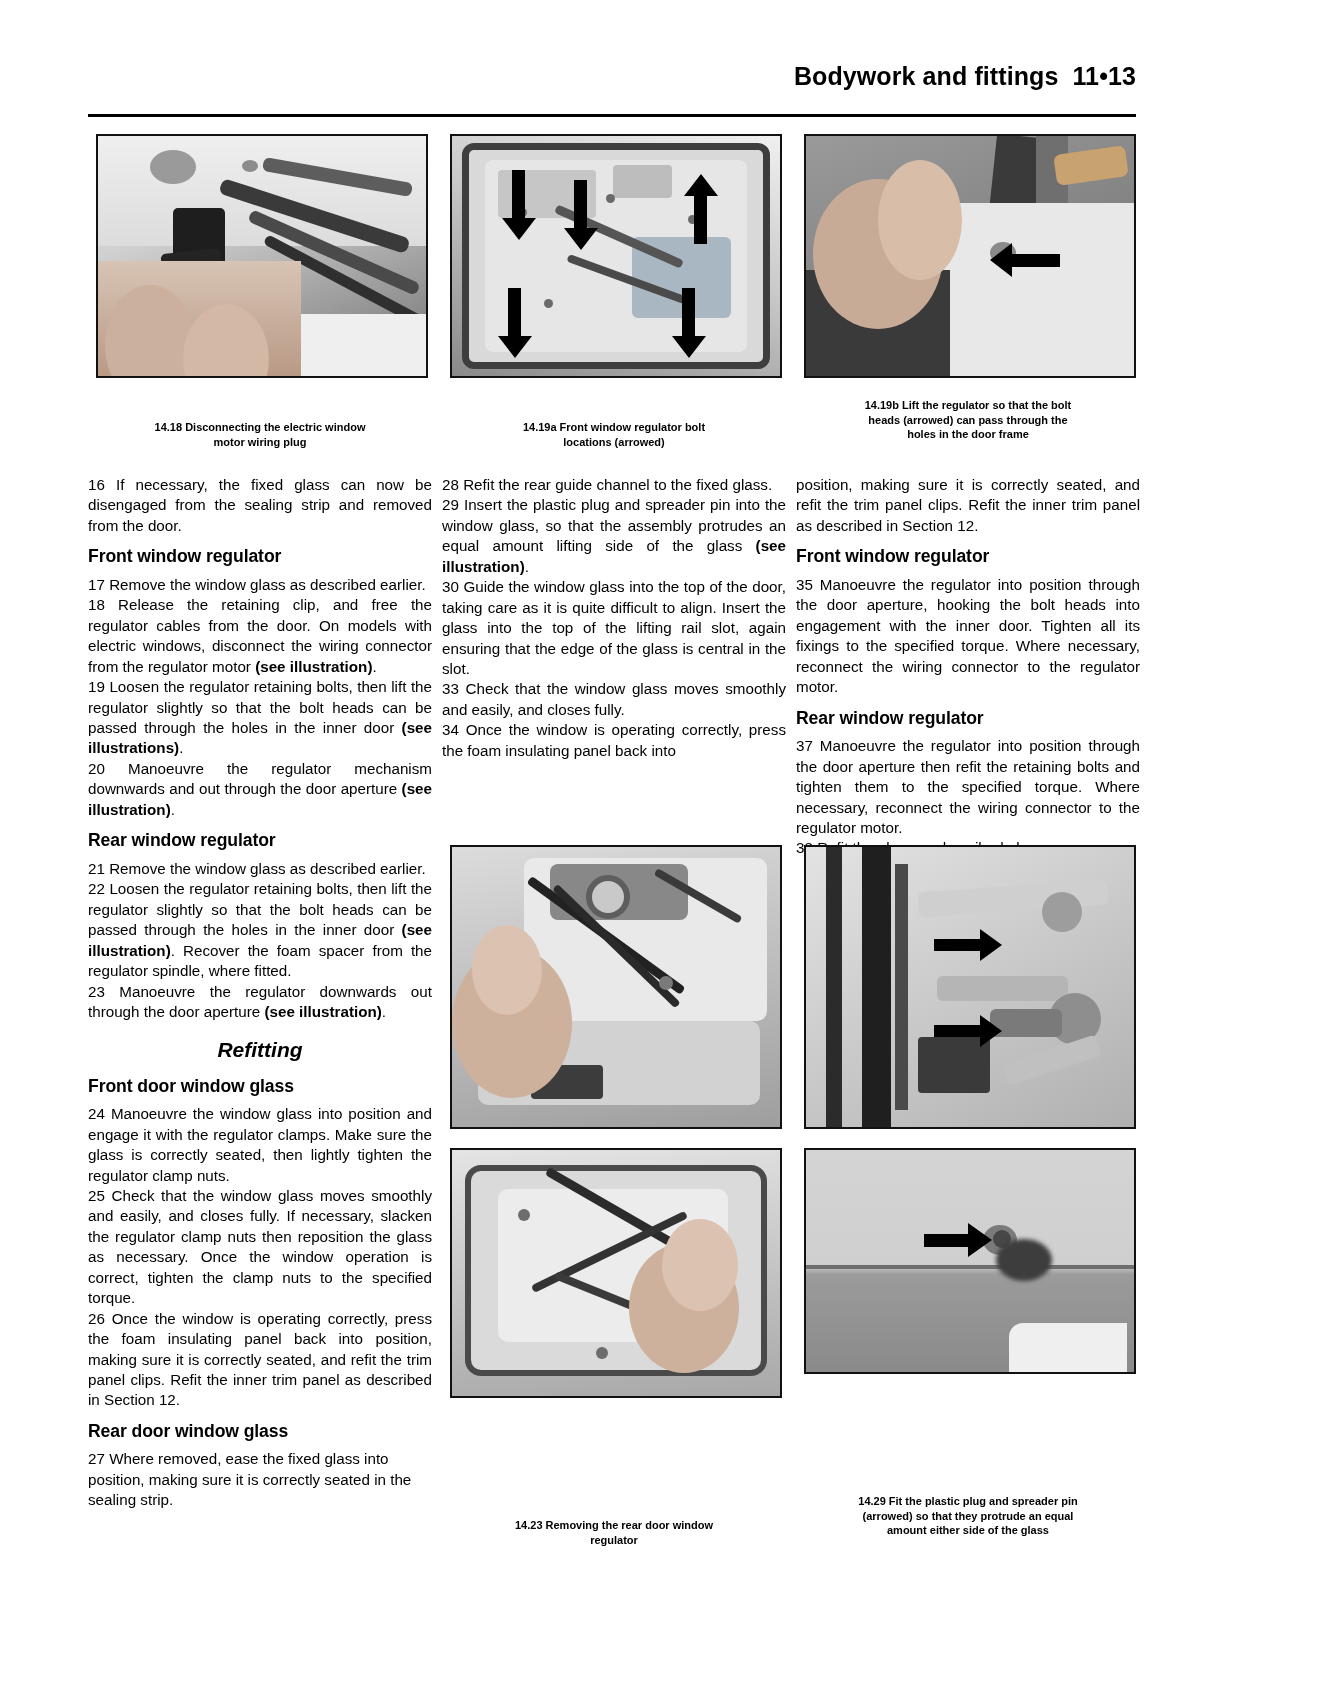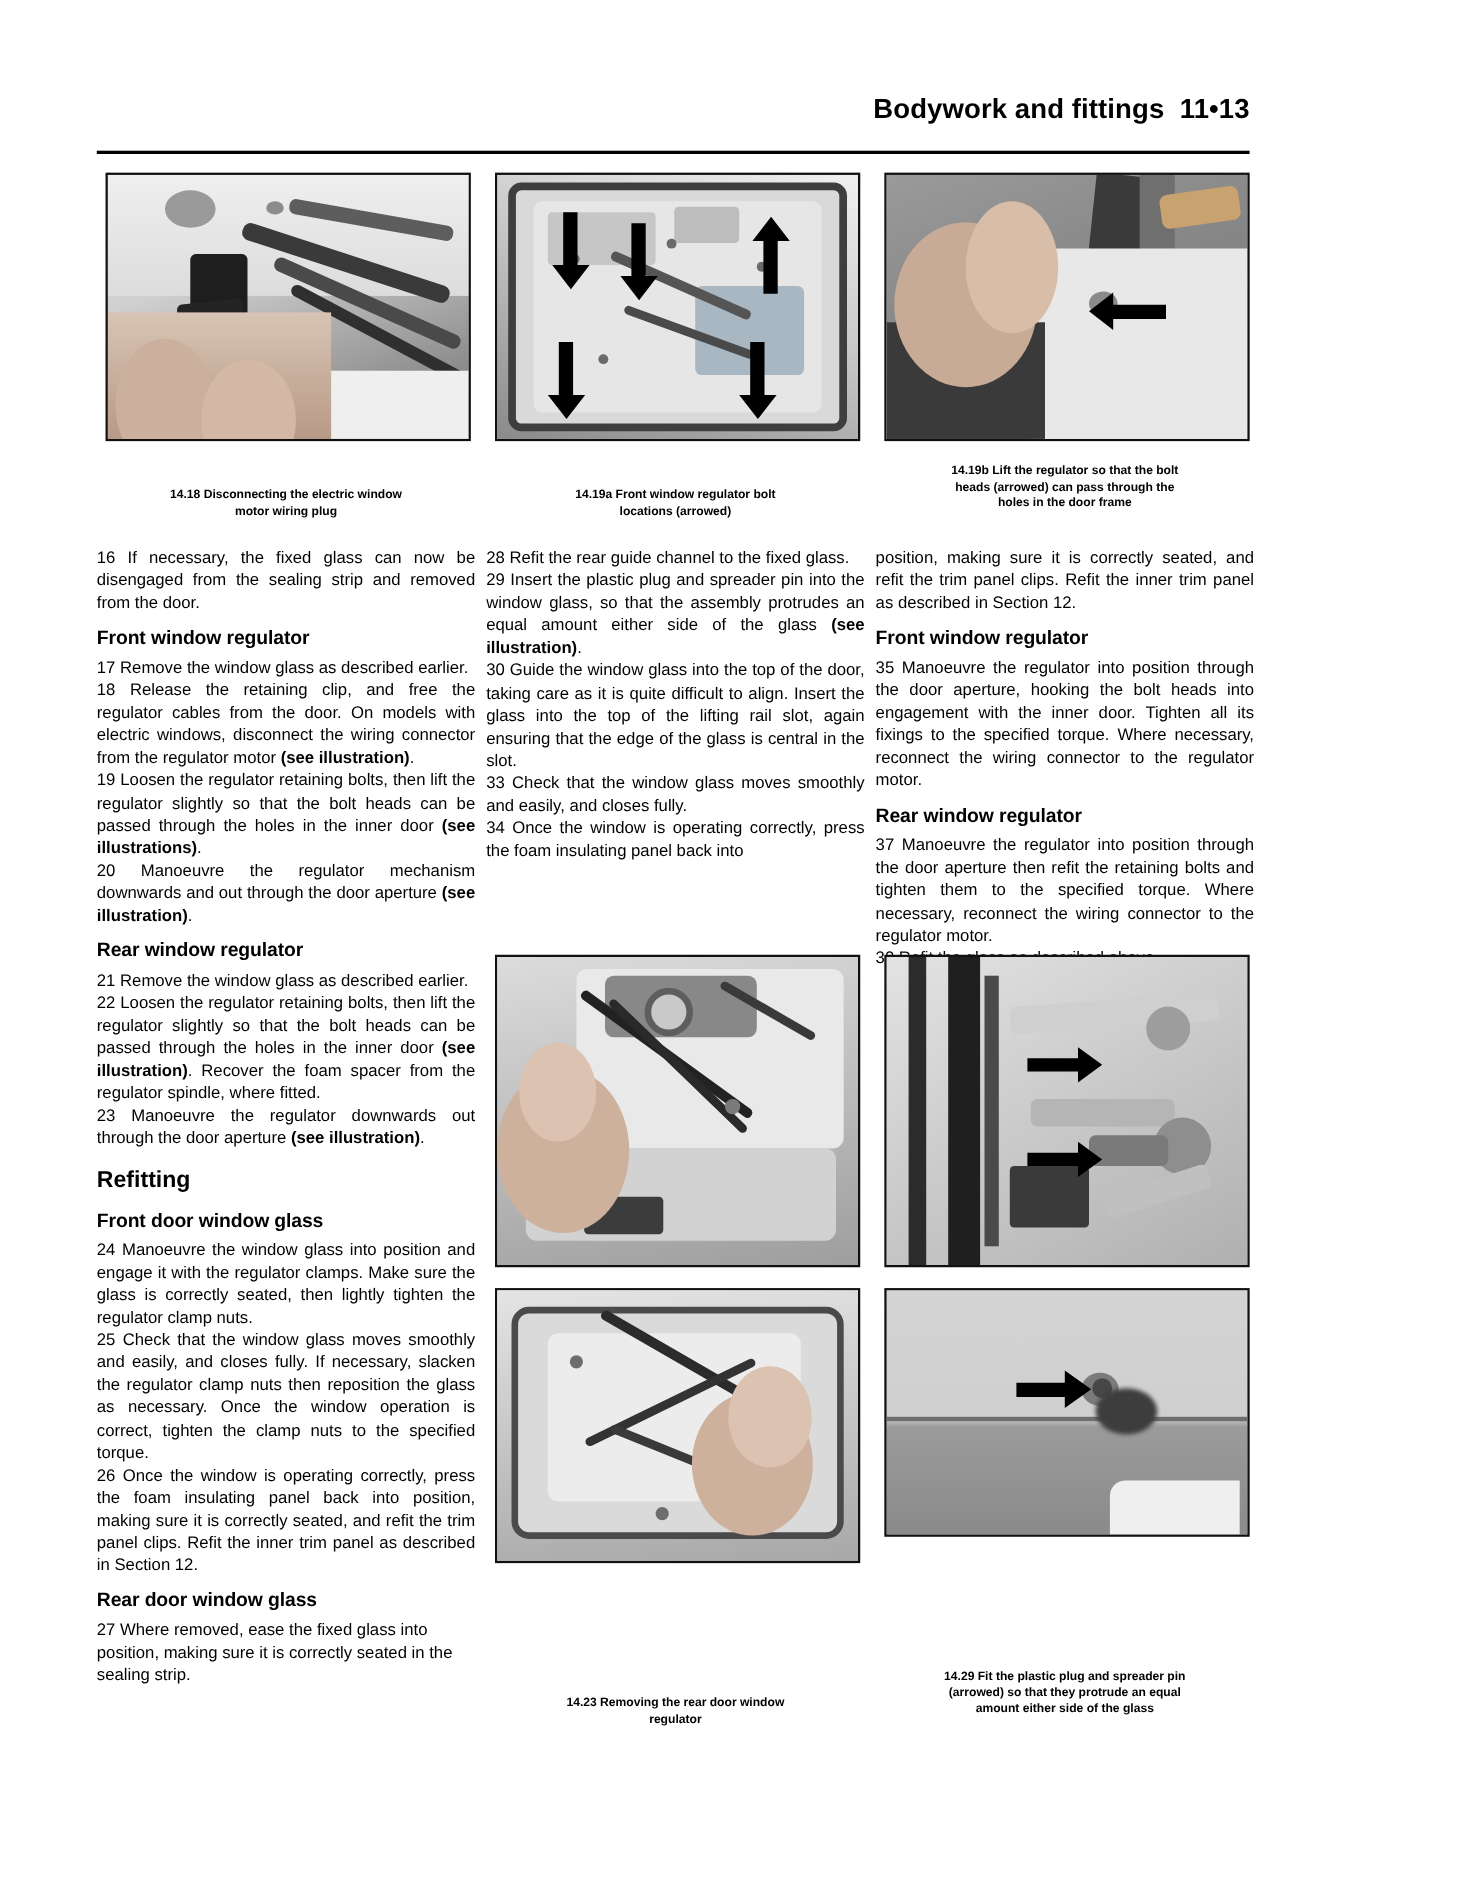--- a/index.html
+++ b/index.html
@@ -14,21 +14,20 @@
     color: #000000;
     position: relative;
     overflow: hidden;
   }
   .page {
     position: absolute;
     left: 0; top: 0;
     width: 1336px;
     height: 1249px;
     background: #fff;
-    margin-top: 23px;
   }
 
   
   .header {
     position: absolute;
     left: 88px;
     top: 62px;
     width: 1048px;
     text-align: right;
     font-size: 25px;
@@ -88,22 +87,23 @@
   h3.sub {
     font-size: 17.6px;
     font-weight: 700;
     margin: 9px 0 6px 0;
     text-align: left;
     letter-spacing: -0.1px;
   }
   h2.major {
     font-size: 21px;
     font-weight: 700;
+    font-style: italic;
     margin: 14px 0 10px 0;
-    text-align: left;
+    text-align: center;
   }
 
   
   .grad-a { background: linear-gradient(160deg,#e9e9e9 0%,#cfcfcf 35%,#9d9d9d 70%,#6f6f6f 100%); }
   .grad-b { background: linear-gradient(120deg,#dedede 0%,#bdbdbd 40%,#8e8e8e 75%,#5a5a5a 100%); }
   .grad-c { background: linear-gradient(200deg,#f0f0f0 0%,#c8c8c8 45%,#8a8a8a 100%); }
   .grad-d { background: linear-gradient(30deg,#cfcfcf 0%,#a6a6a6 50%,#717171 100%); }
   .blob { position:absolute; border-radius:50%; }
   .bar  { position:absolute; }
   .arrow-svg { position:absolute; left:0; top:0; width:100%; height:100%; }
@@ -209,21 +209,21 @@
     <h3 class="sub">Front door window glass</h3>
     <p><span class="num">24</span> <span>Manoeuvre the window glass into position and engage it with the regulator clamps. Make sure the glass is correctly seated, then lightly tighten the regulator clamp nuts.</span></p>
     <p><span class="num">25</span> <span>Check that the window glass moves smoothly and easily, and closes fully. If necessary, slacken the regulator clamp nuts then reposition the glass as necessary. Once the window operation is correct, tighten the clamp nuts to the specified torque.</span></p>
     <p><span class="num">26</span> <span>Once the window is operating correctly, press the foam insulating panel back into position, making sure it is correctly seated, and refit the trim panel clips. Refit the inner trim panel as described in Section 12.</span></p>
     <h3 class="sub">Rear door window glass</h3>
     <p class="last"><span class="num">27</span> <span>Where removed, ease the fixed glass into position, making sure it is correctly seated in the sealing strip.</span></p>
   </div>
 
   <div class="col" style="left:442px; top:475px;">
     <p><span class="num">28</span> <span>Refit the rear guide channel to the fixed glass.</span></p>
-    <p><span class="num">29</span> <span>Insert the plastic plug and spreader pin into the window glass, so that the assembly protrudes an equal amount either side of the glass </span><span class="b">(see illustration)</span><span>.</span></p>
+    <p><span class="num">29</span> <span>Insert the plastic plug and spreader pin into the window glass, so that the assembly protrudes an equal amount lifting side of the glass </span><span class="b">(see illustration)</span><span>.</span></p>
     <p><span class="num">30</span> <span>Guide the window glass into the top of the door, taking care as it is quite difficult to align. Insert the glass into the top of the lifting rail slot, again ensuring that the edge of the glass is central in the slot.</span></p>
     <p><span class="num">33</span> <span>Check that the window glass moves smoothly and easily, and closes fully.</span></p>
     <p><span class="num">34</span> <span>Once the window is operating correctly, press the foam insulating panel back into</span></p>
   </div>
 
   <div class="col" style="left:796px; top:475px;">
     <p><span>position, making sure it is correctly seated, and refit the trim panel clips. Refit the inner trim panel as described in Section 12.</span></p>
     <h3 class="sub">Front window regulator</h3>
     <p><span class="num">35</span> <span>Manoeuvre the regulator into position through the door aperture, hooking the bolt heads into engagement with the inner door. Tighten all its fixings to the specified torque. Where necessary, reconnect the wiring connector to the regulator motor.</span></p>
     <h3 class="sub">Rear window regulator</h3>

